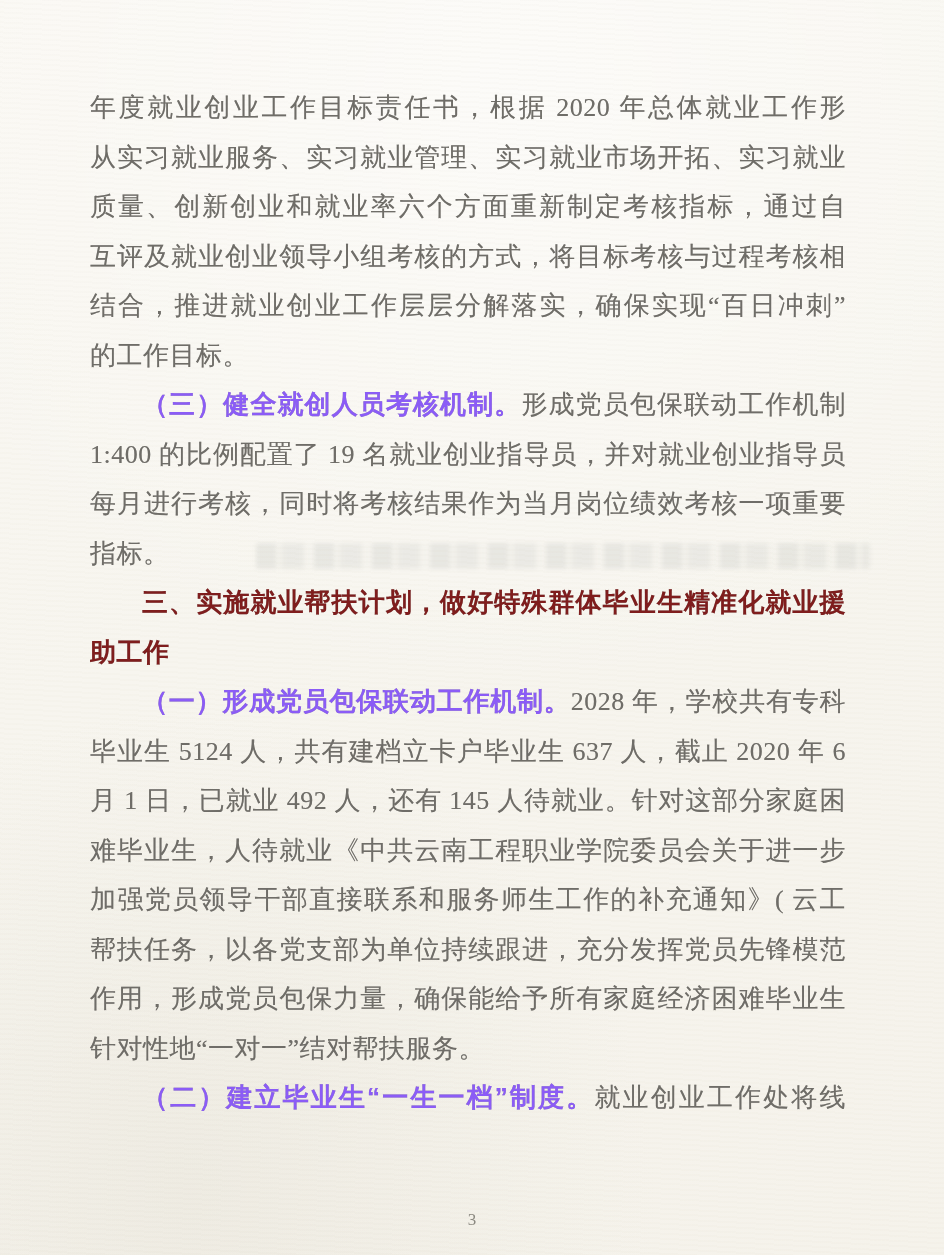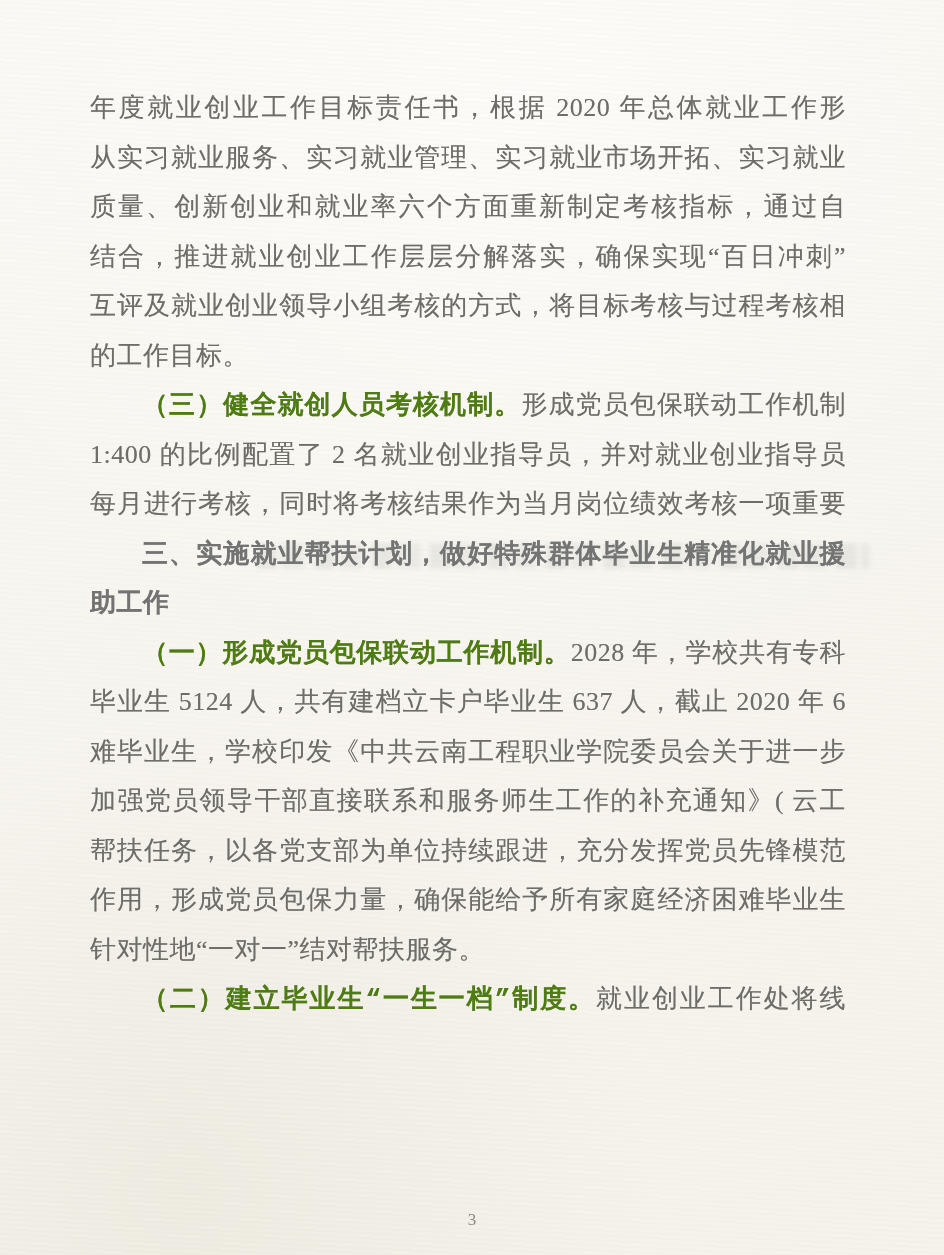--- a/index.html
+++ b/index.html
@@ -49,29 +49,29 @@
     text-align: right;
     text-align-last: left;
   }
   .line.indent {
     text-indent: 2em;
   }
   .seg-normal {
     font-weight: normal;
   }
   .seg-bold {
-    font-family: Liberation Mono, monospace;
+    font-family: Liberation Sans, sans-serif;
     font-weight: 700;
-    color: #4d7c0f;
+    color: #8b5cf6;
     text-shadow: 0 0 0.5px rgba(86,84,78,0.5);
   }
   .seg-heading {
     font-family: Liberation Serif, serif;
     font-weight: 700;
-    color: #737373;
+    color: #7f1d1d;
     text-shadow: 0 0 0.6px rgba(83,81,76,0.55);
   }
   
   .bleedthrough {
     position: absolute;
     left: 256px;
     top: 543px;
     width: 614px;
     height: 26px;
     background:
@@ -99,31 +99,33 @@
 </head>
 <body>
 
 <div class="paper-grain"></div>
 
 <div class="text-block">
 
 <div class="line"><span class="seg-normal">年度就业创业工作目标责任书，根据 2020 年总体就业工作形势，</span></div>
     <div class="line"><span class="seg-normal">从实习就业服务、实习就业管理、实习就业市场开拓、实习就业</span></div>
     <div class="line"><span class="seg-normal">质量、创新创业和就业率六个方面重新制定考核指标，通过自评、</span></div>
+    <div class="line"><span class="seg-normal">互评及就业创业领导小组考核的方式，将目标考核与过程考核相</span></div>
     <div class="line"><span class="seg-normal">结合，推进就业创业工作层层分解落实，确保实现“百日冲刺”</span></div>
-    <div class="line"><span class="seg-normal">互评及就业创业领导小组考核的方式，将目标考核与过程考核相</span></div>
     <div class="line noFill"><span class="seg-normal">的工作目标。</span></div>
     <div class="line indent"><span class="seg-bold">（三）健全就创人员考核机制。</span><span class="seg-normal">形成党员包保联动工作机制</span></div>
-    <div class="line"><span class="seg-normal">1:400 的比例配置了 2 名就业创业指导员，并对就业创业指导员</span></div>
+    <div class="line"><span class="seg-normal">1:400 的比例配置了 19 名就业创业指导员，并对就业创业指导员</span></div>
     <div class="line"><span class="seg-normal">每月进行考核，同时将考核结果作为当月岗位绩效考核一项重要</span></div>
+    <div class="line noFill"><span class="seg-normal">指标。</span></div>
     <div class="line indent"><span class="seg-heading">三、实施就业帮扶计划，做好特殊群体毕业生精准化就业援</span></div>
     <div class="line noFill"><span class="seg-heading">助工作</span></div>
     <div class="line indent"><span class="seg-bold">（一）形成党员包保联动工作机制。</span><span class="seg-normal">2028 年，学校共有专科</span></div>
     <div class="line"><span class="seg-normal">毕业生 5124 人，共有建档立卡户毕业生 637 人，截止 2020 年 6</span></div>
-    <div class="line"><span class="seg-normal">难毕业生，学校印发《中共云南工程职业学院委员会关于进一步</span></div>
+    <div class="line"><span class="seg-normal">月 1 日，已就业 492 人，还有 145 人待就业。针对这部分家庭困</span></div>
+    <div class="line"><span class="seg-normal">难毕业生，人待就业《中共云南工程职业学院委员会关于进一步</span></div>
     <div class="line"><span class="seg-normal">加强党员领导干部直接联系和服务师生工作的补充通知》( 云工党</span></div>
     <div class="line"><span class="seg-normal">帮扶任务，以各党支部为单位持续跟进，充分发挥党员先锋模范</span></div>
     <div class="line"><span class="seg-normal">作用，形成党员包保力量，确保能给予所有家庭经济困难毕业生</span></div>
     <div class="line noFill"><span class="seg-normal">针对性地“一对一”结对帮扶服务。</span></div>
     <div class="line indent"><span class="seg-bold">（二）建立毕业生“一生一档”制度。</span><span class="seg-normal">就业创业工作处将线</span></div>
   </div>
 
 <div class="bleedthrough"></div>
 
 <div class="page-number">3</div>

